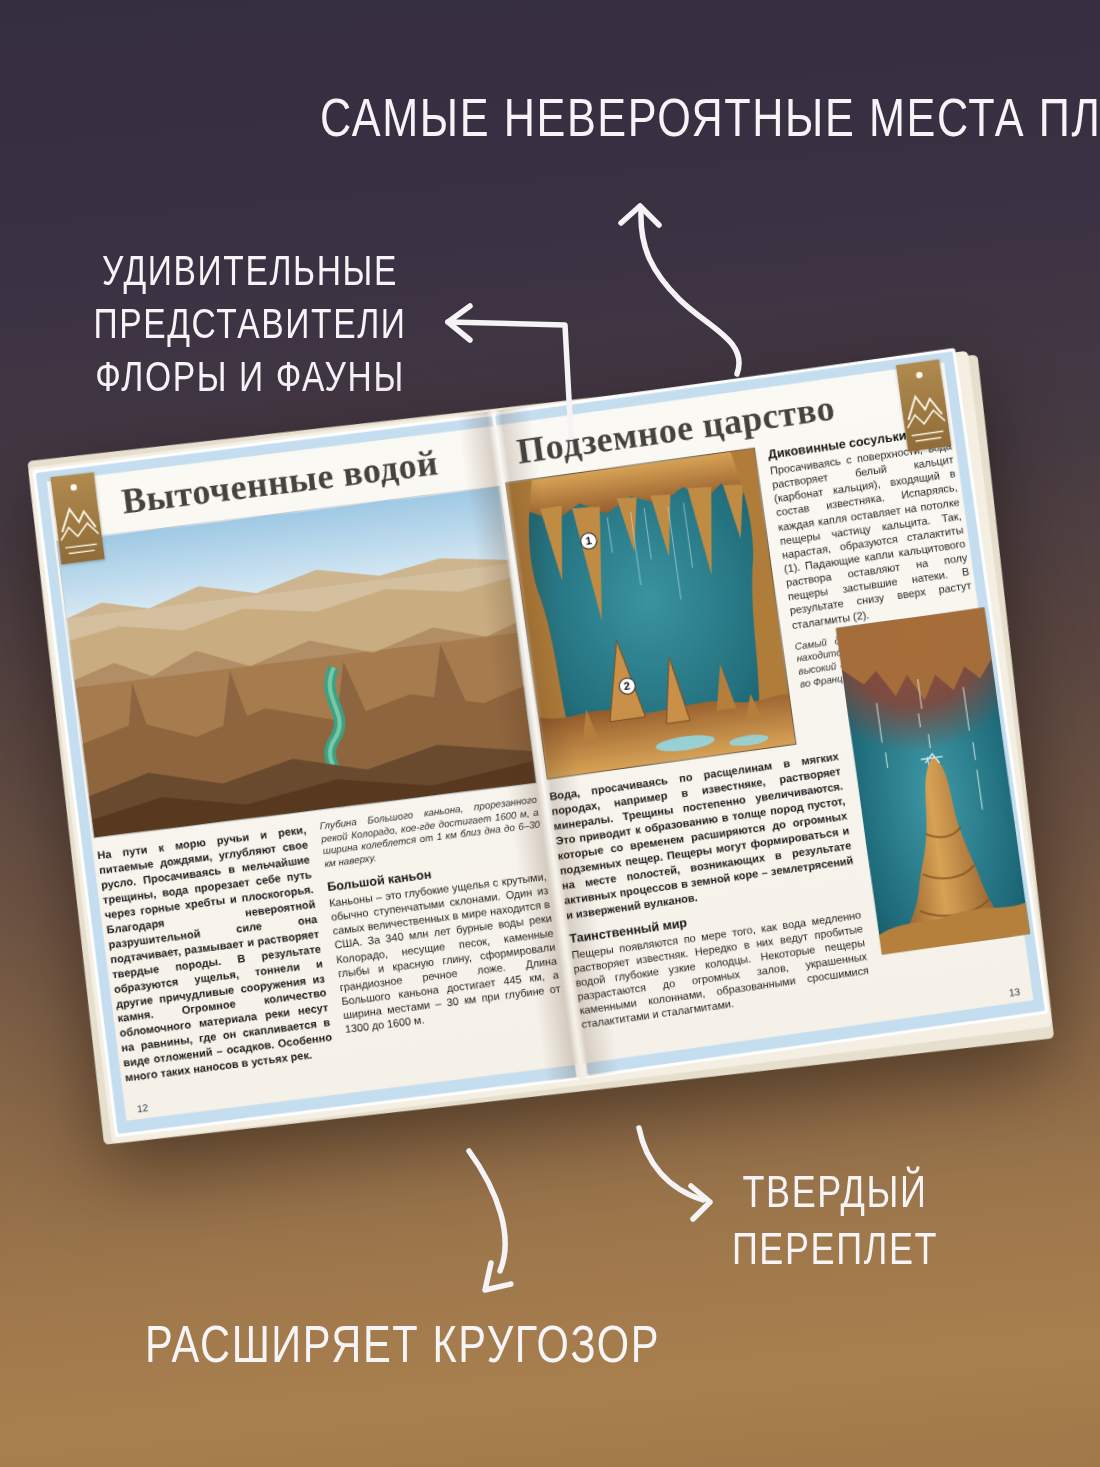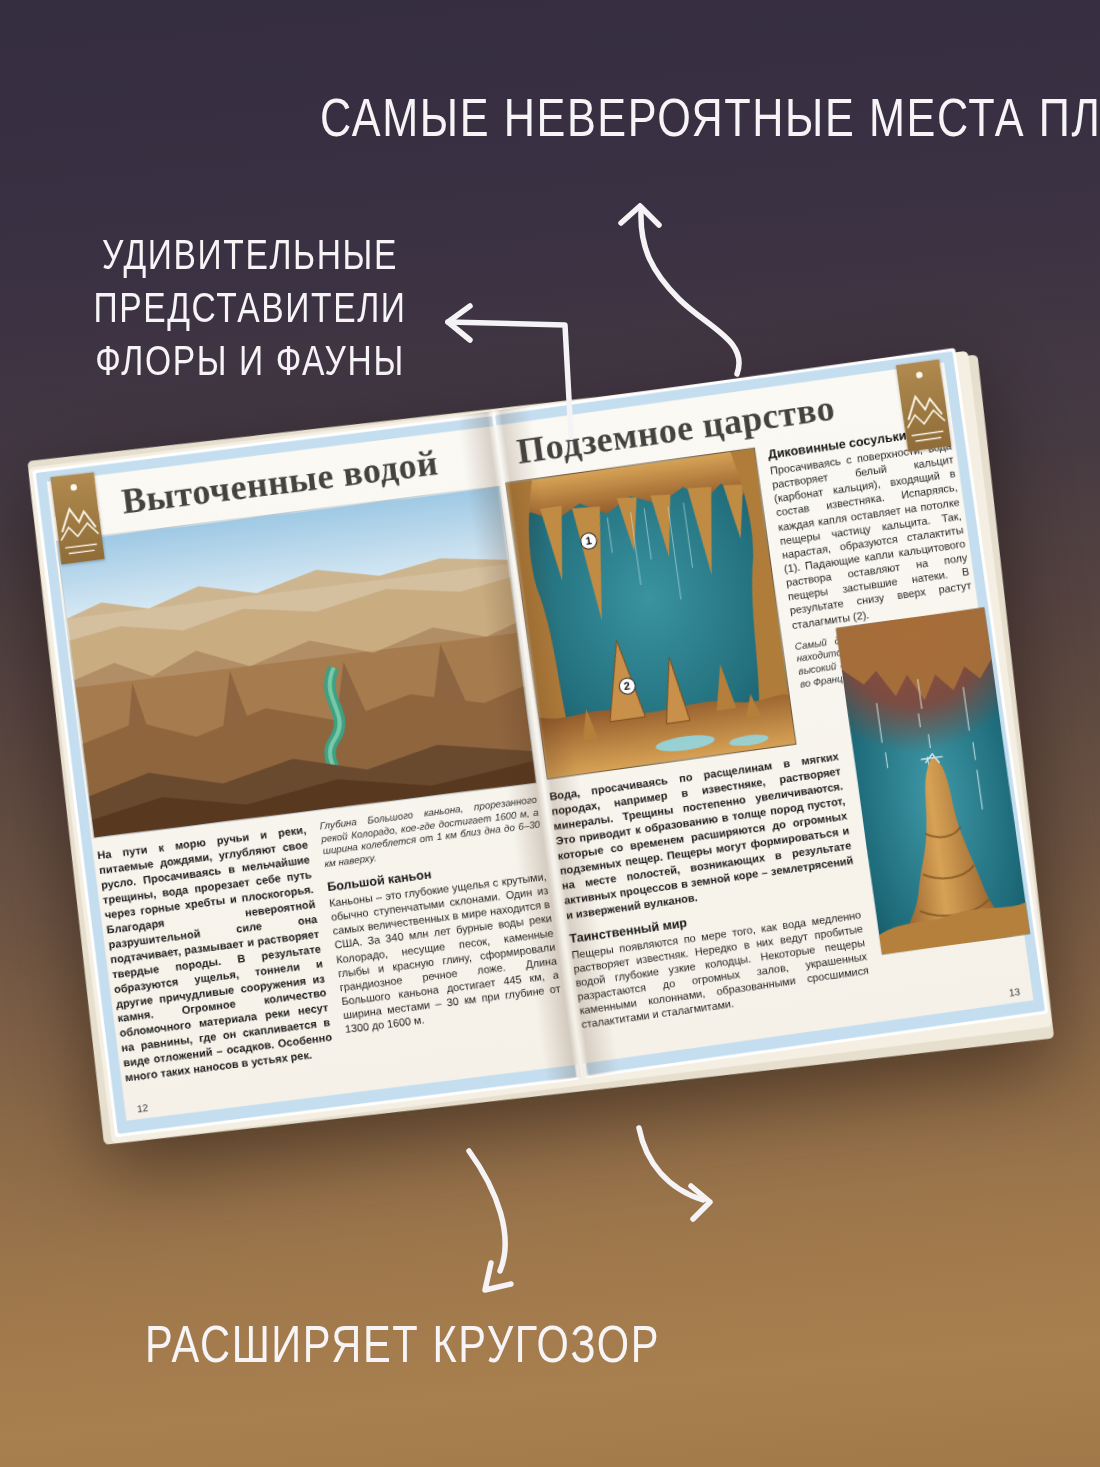--- a/index.html
+++ b/index.html
@@ -8,21 +8,21 @@
     position:relative; width:1100px; height:1467px; margin:0 auto; overflow:hidden;
     background: linear-gradient(175deg,
       #352d40 0%, #3a3143 18%, #463a42 34%, #574440 46%,
       #6f5543 60%, #8a6847 72%, #9e774b 83%, #a87f4e 92%, #a07849 100%);
     font-family:"Liberation Sans", sans-serif;
   }
   
   .callout { position:absolute; color:#f6f4f6; text-align:center; }
   .cond { transform:scaleX(0.8); transform-origin:center; letter-spacing:2px; white-space:nowrap; }
   .headline-top  { left:230px; top:86px;  width:900px; font-size:54px; }
-  .callout-left  { left:0px;   top:228px; width:500px; font-size:42px; line-height:53px; }
+  .callout-left  { left:0px;   top:244px; width:500px; font-size:42px; line-height:53px; }
   .callout-right { left:685px; top:1163px; width:300px; font-size:45px; line-height:57px; }
   .headline-bottom { left:85px; top:1314px; width:600px; font-size:52px; }
 
   
   .arrows { position:absolute; inset:0; width:1100px; height:1467px; z-index:6; pointer-events:none; }
   .arrows path { fill:none; stroke:#f5f3f5; stroke-width:5.5; stroke-linecap:round; stroke-linejoin:round; }
 
   
   .book { position:absolute; left:70px; top:408px; width:936px; height:672px;
           transform:rotate(-7.6deg); filter:drop-shadow(0 26px 40px rgba(20,10,5,.5)); z-index:3; }
@@ -86,20 +86,24 @@
   <div class="callout headline-top">
     <div class="cond">САМЫЕ НЕВЕРОЯТНЫЕ МЕСТА ПЛАНЕТЫ</div>
   </div>
 
   <div class="callout callout-left">
     <div class="cond">УДИВИТЕЛЬНЫЕ</div>
     <div class="cond">ПРЕДСТАВИТЕЛИ</div>
     <div class="cond">ФЛОРЫ И ФАУНЫ</div>
   </div>
 
+  <div class="callout callout-right">
+    <div class="cond">ТВЕРДЫЙ</div>
+    <div class="cond">ПЕРЕПЛЕТ</div>
+  </div>
 
   <div class="callout headline-bottom">
     <div class="cond">РАСШИРЯЕТ КРУГОЗОР</div>
   </div>
 
   <svg class="arrows" viewBox="0 0 1100 1467">
     <g>
       <path d="M 571 437 L 565 325 L 448 322"></path>
       <path d="M 448 322 L 470 306 M 448 322 L 470 340"></path>
     </g>

